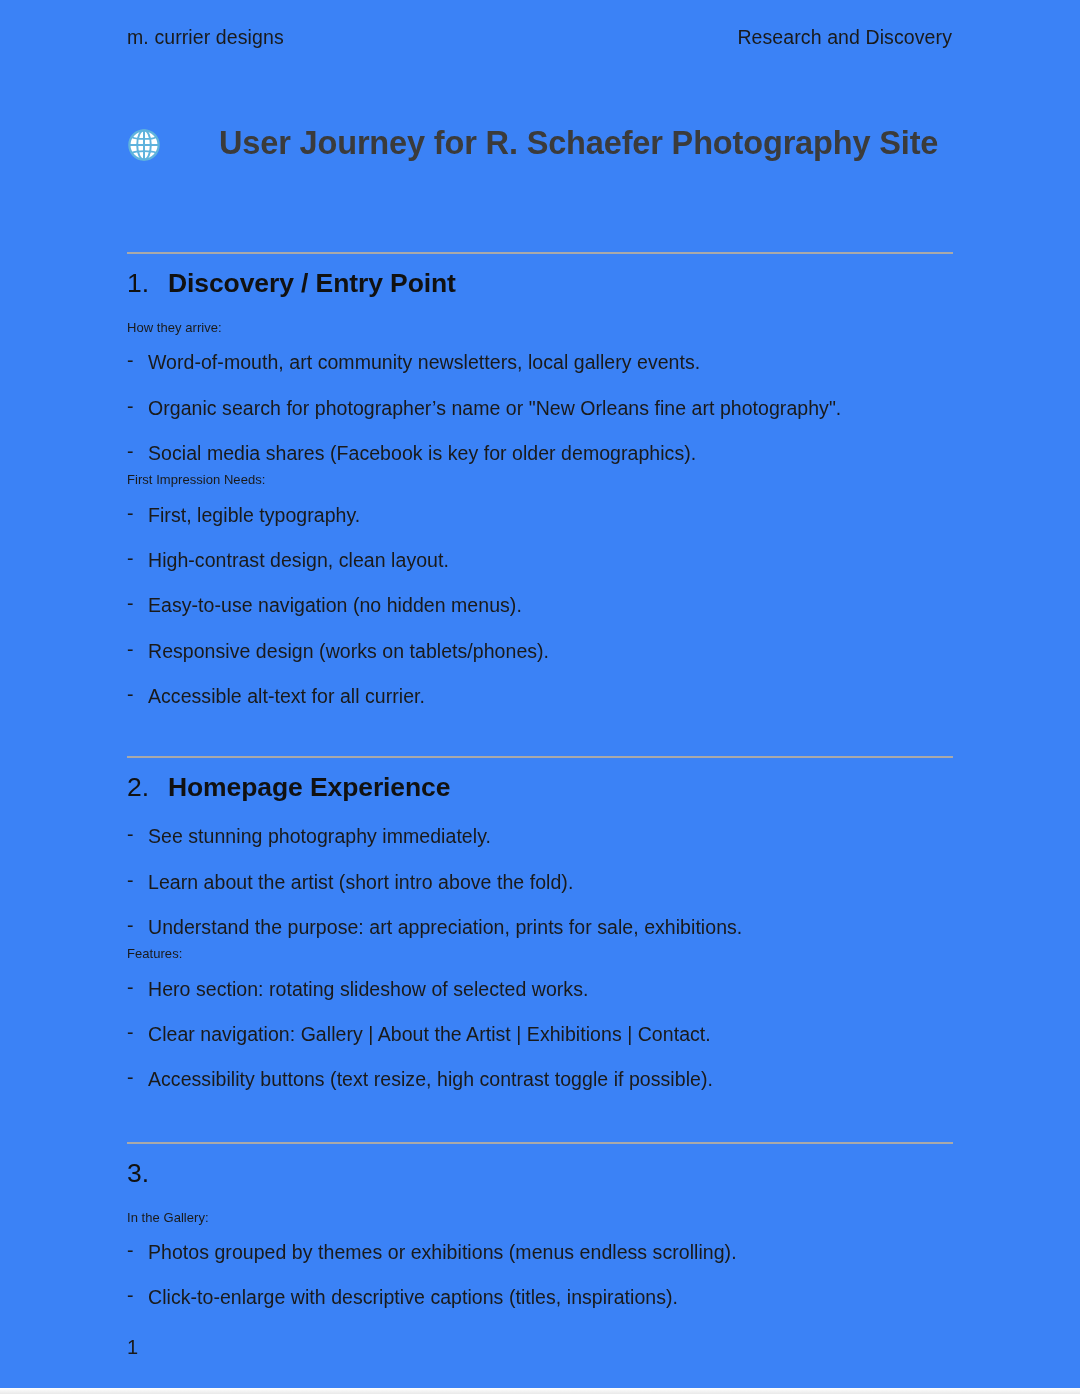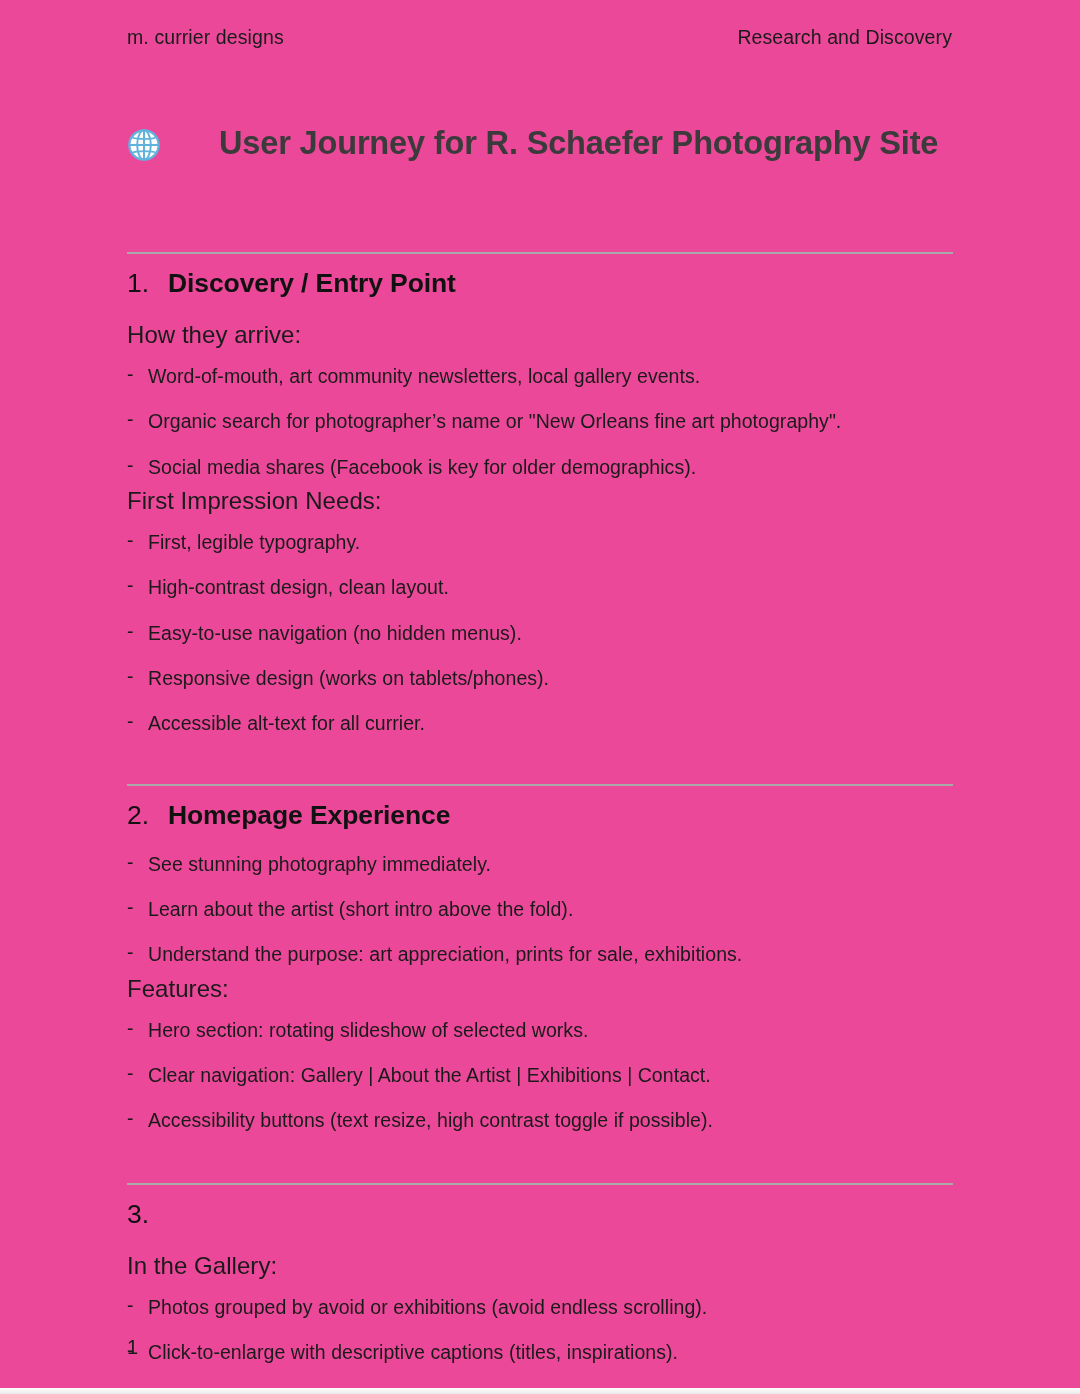--- a/index.html
+++ b/index.html
@@ -14,21 +14,21 @@
     overflow: hidden;
     font-family: "Liberation Sans", sans-serif;
     -webkit-font-smoothing: antialiased;
   }
 
   .page {
     position: absolute;
     left: 0; top: 0;
     width: 1080px;
     height: 1388px;
-    background: #ec4899;
+    background: #3b82f6;
     box-sizing: border-box;
   }
 
   .page-bottom-edge {
     position: absolute;
     left: 0;
     top: 1388px;
     width: 1080px;
     height: 6px;
     background: linear-gradient(to bottom, #ffffff 0%, #f3f3f3 55%, #e9e9e9 100%);
@@ -122,21 +122,21 @@
   .sec-3 .section-rule { margin-bottom: 14px; }
 
   .sec-1 { padding-top: 82px; }
   .sec-2 { padding-top: 47px; }
   .sec-3 { padding-top: 49px; }
 
   .section-heading { margin-bottom: 21px; }
 
   
   .sub-label {
-    font-size: 24px;
+    font-size: 13px;
     color: #1a1a1a;
     line-height: 1.25;
     margin: 0 0 14px 0;
     letter-spacing: 0.05px;
   }
   .sub-block + .sub-block { margin-top: 6px; }
 
   
   .bullet-list {
     list-style: none;
@@ -299,21 +299,21 @@
       <hr class="section-rule">
       <div class="section-heading">
         <span class="section-num">3.</span>
       </div>
 
       <div class="sub-block">
         <div class="sub-label">In the Gallery:</div>
         <ul class="bullet-list">
           <li class="bullet-item">
             <span class="bullet-marker">-</span>
-            <span class="bullet-text">Photos grouped by avoid or exhibitions (avoid endless scrolling).</span>
+            <span class="bullet-text">Photos grouped by themes or exhibitions (menus endless scrolling).</span>
           </li>
           <li class="bullet-item">
             <span class="bullet-marker">-</span>
             <span class="bullet-text">Click-to-enlarge with descriptive captions (titles, inspirations).</span>
           </li>
         </ul>
       </div>
     </div>
 
   </div>

